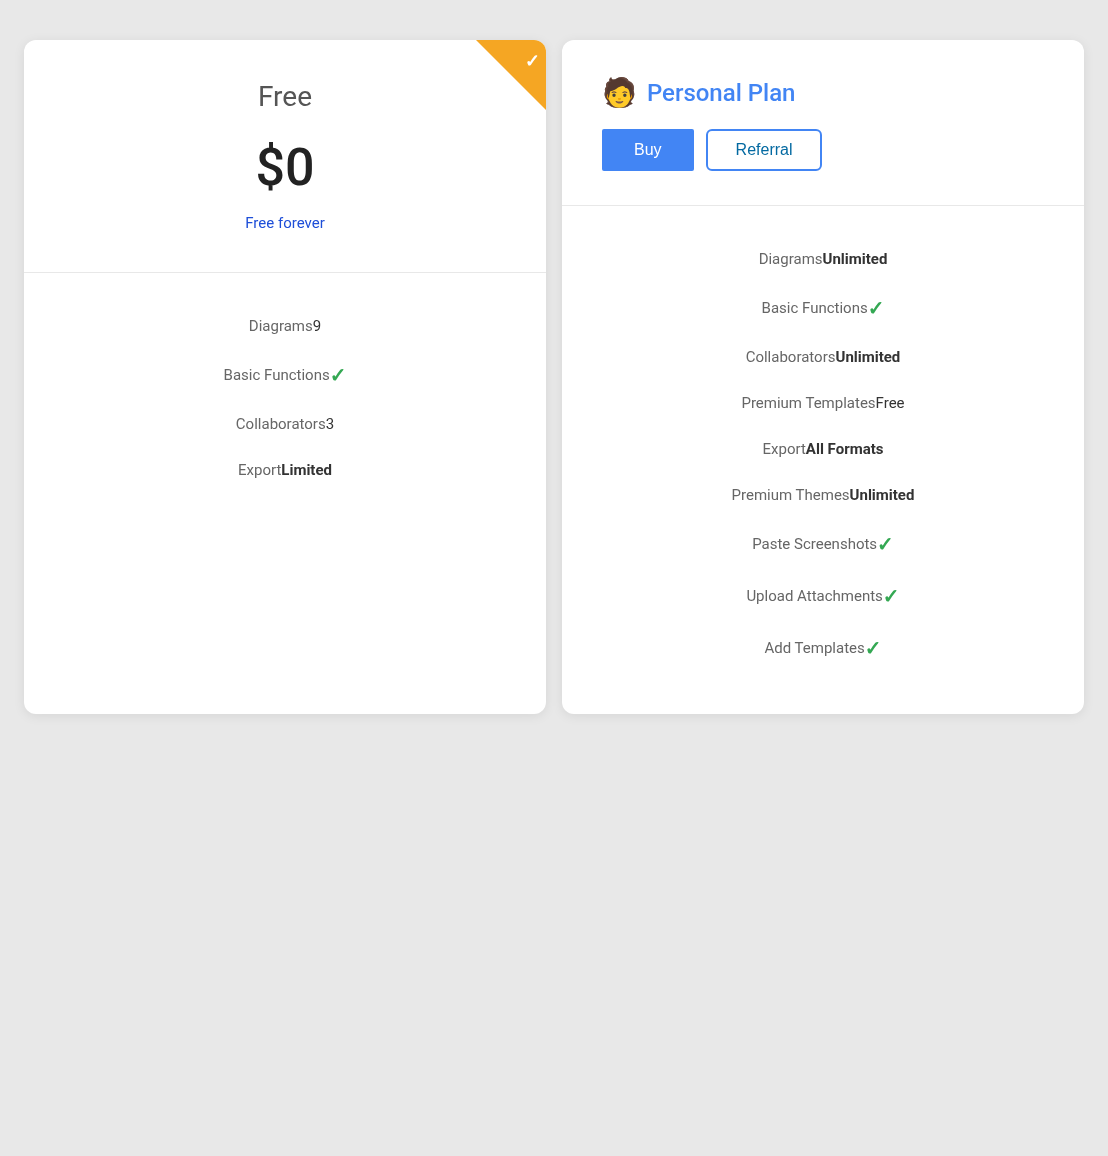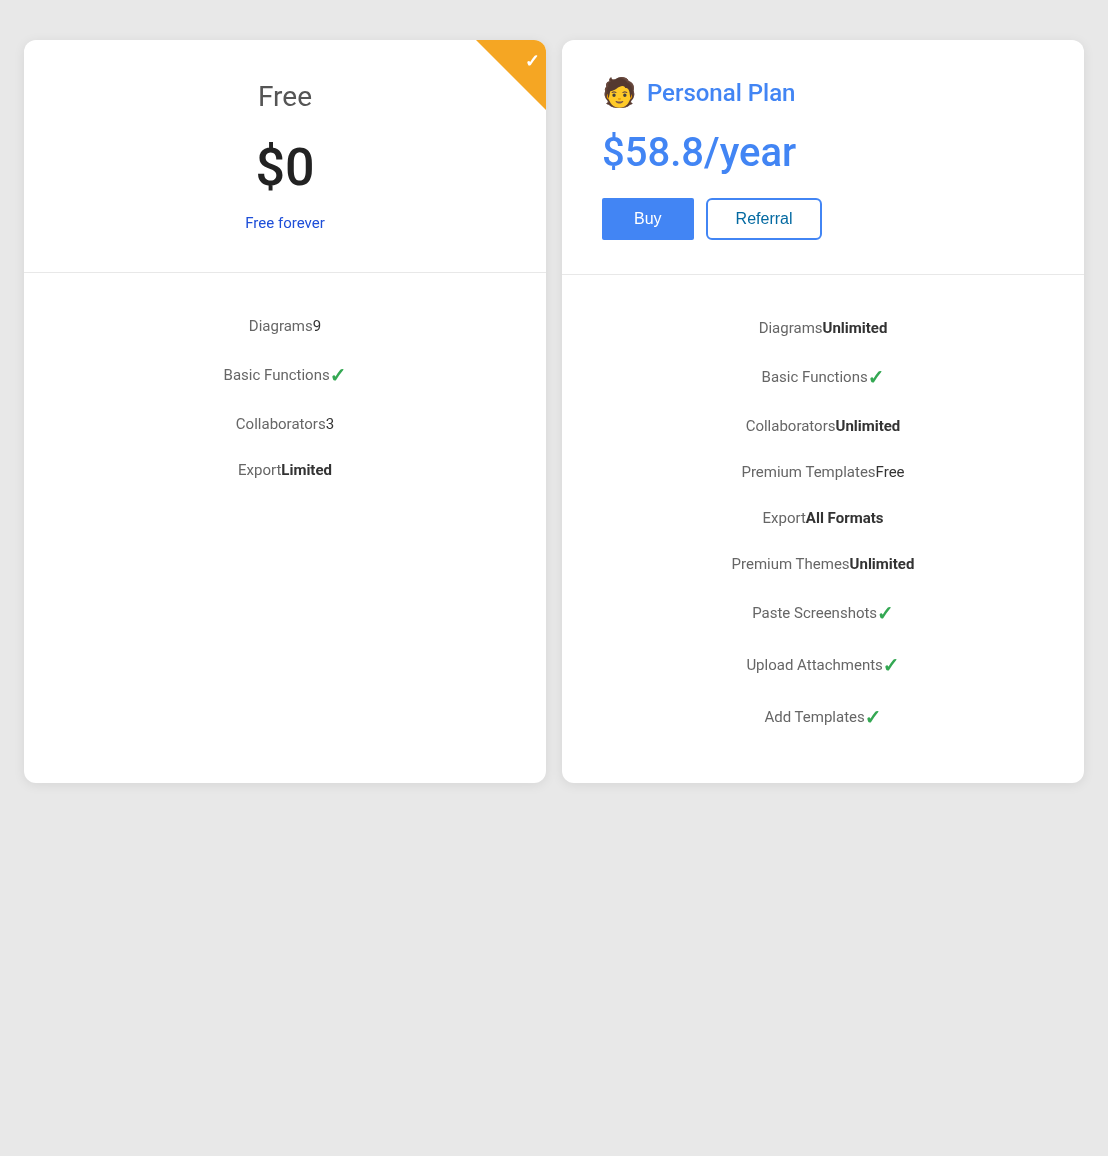--- a/index.html
+++ b/index.html
@@ -221,21 +221,20 @@
         </div>
       </div>
   </div>
 
   <div class="plan-card personal-plan">
     <div class="plan-header">
       <div class="plan-title-row">
         <span class="personal-icon">🧑</span>
         <div class="plan-title">Personal Plan</div>
       </div>
-      <div class="plan-price">$58.8/year</div>
       <div class="plan-actions">
         <button class="btn-buy">Buy</button>
         <button class="btn-referral">Referral</button>
       </div>
     </div>
     <hr class="plan-header-divider">
     <div class="plan-features" id="personal-features">
         <div class="feature-row">
           <span class="feature-name">Diagrams</span>
           <span class="feature-value bold">Unlimited</span>

